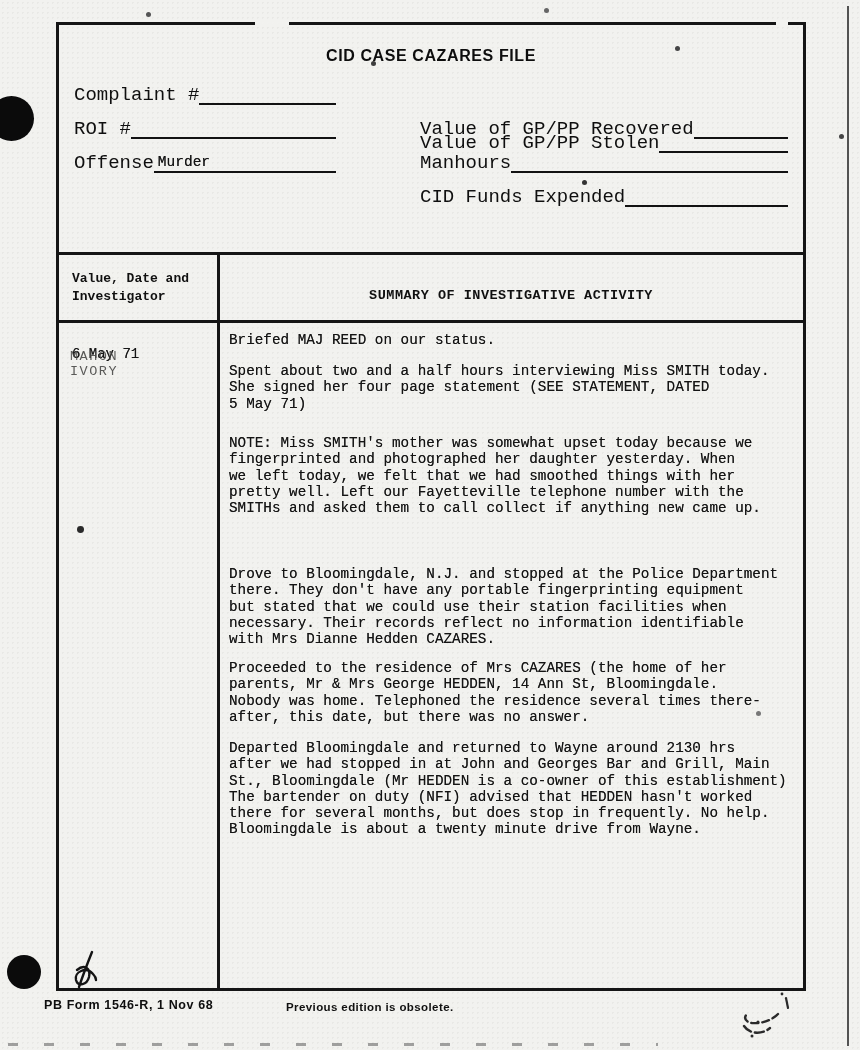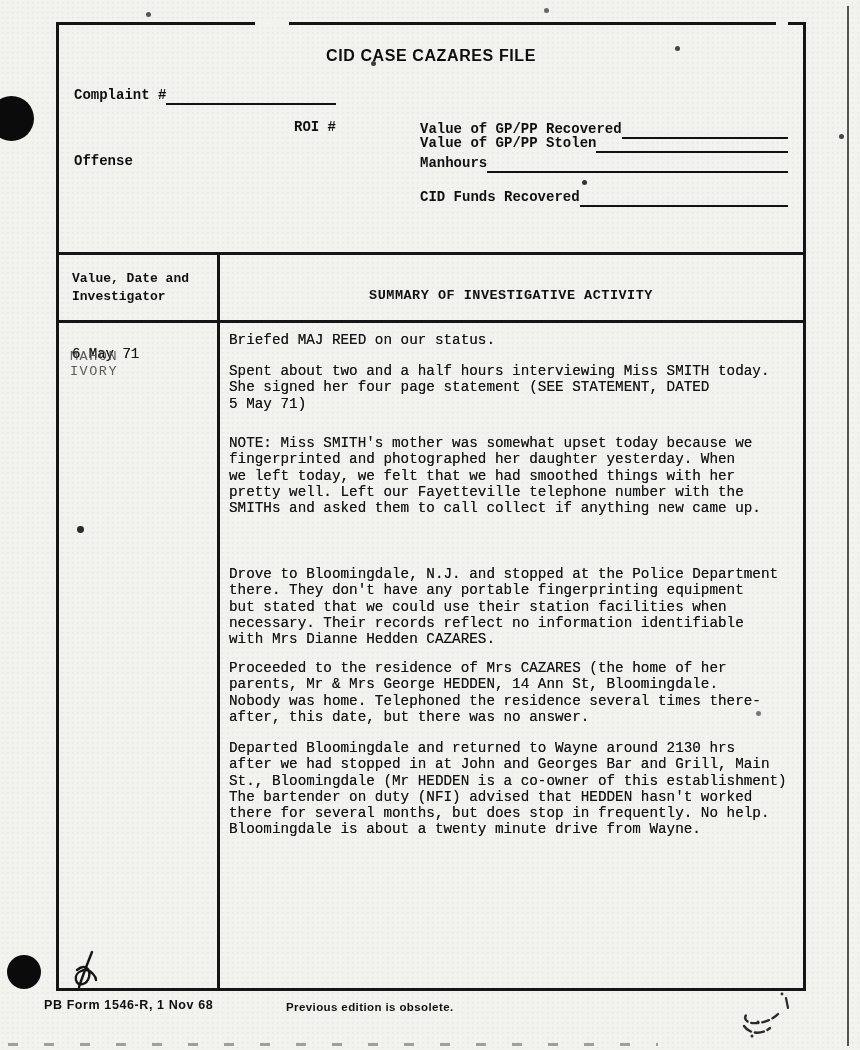--- a/index.html
+++ b/index.html
@@ -15,21 +15,21 @@
   .line{position:absolute;background:#151515;}
   .gap{position:absolute;background:#f2f2ef;}
   
   .title{
     position:absolute;left:56px;top:47px;width:750px;text-align:center;
     font-family:"Liberation Sans",sans-serif;font-weight:bold;font-size:16px;
     letter-spacing:.6px;color:#0d0d0d;filter:blur(.2px);
   }
   .field-row{position:absolute;display:flex;align-items:flex-end;}
   .field-label{
-    font-weight:bold;font-size:14px;line-height:19px;color:#0f0f0f;
+    font-weight:normal;font-size:19px;line-height:19px;color:#0f0f0f;
     white-space:nowrap;filter:blur(.15px);
   }
   .fill{flex:1;border-bottom:2px solid #121212;height:19px;position:relative;}
   .typed-value{
     position:absolute;bottom:1px;left:4px;font-size:14.5px;color:#131313;
     white-space:nowrap;text-shadow:0 0 .5px rgba(10,10,10,.7);
   }
   .typed-indent{left:56px;}
   
   .col1-head{
@@ -94,42 +94,45 @@
   <div class="line" style="left:56px;top:252px;width:750px;height:3px;"></div>
   <div class="line" style="left:56px;top:320px;width:750px;height:3px;"></div>
   <div class="line" style="left:217px;top:252px;width:3px;height:739px;"></div>
 
   <div class="title">CID CASE CAZARES FILE</div>
 
   <div class="field-row" style="left:74px;top:84px;width:262px;">
     <span class="field-label">Complaint #</span>
     <span class="fill"></span>
   </div>
-  <div class="field-row" style="left:74px;top:118px;width:262px;flex-direction:column;">
+  <div class="field-row" style="left:74px;top:118px;width:262px;">
     <span class="field-label">ROI #</span>
     <span class="fill"></span>
   </div>
   <div class="field-row" style="left:74px;top:152px;width:262px;">
     <span class="field-label">Offense</span>
+    <span class="fill">
+      <span class="typed-value">Murder</span>
+    </span>
   </div>
 
   <div class="field-row" style="left:420px;top:84px;width:368px;margin-top:48px;">
     <span class="field-label">Value of GP/PP Stolen</span>
     <span class="fill"></span>
   </div>
   <div class="field-row" style="left:420px;top:118px;width:368px;">
     <span class="field-label">Value of GP/PP Recovered</span>
     <span class="fill"></span>
   </div>
   <div class="field-row" style="left:420px;top:152px;width:368px;">
     <span class="field-label">Manhours</span>
     <span class="fill"></span>
   </div>
   <div class="field-row" style="left:420px;top:186px;width:368px;">
-    <span class="field-label">CID Funds Recovered</span>
+    <span class="field-label">CID Funds Expended</span>
     <span class="fill"></span>
   </div>
 
   <div class="col1-head">Value, Date and
 Investigator</div>
   <div class="col2-head">SUMMARY OF INVESTIGATIVE ACTIVITY</div>
 
   <div class="entry-date">6 May 71</div>
   <div class="inv inv1">MAHON</div>
   <div class="inv inv2">IVORY</div>

